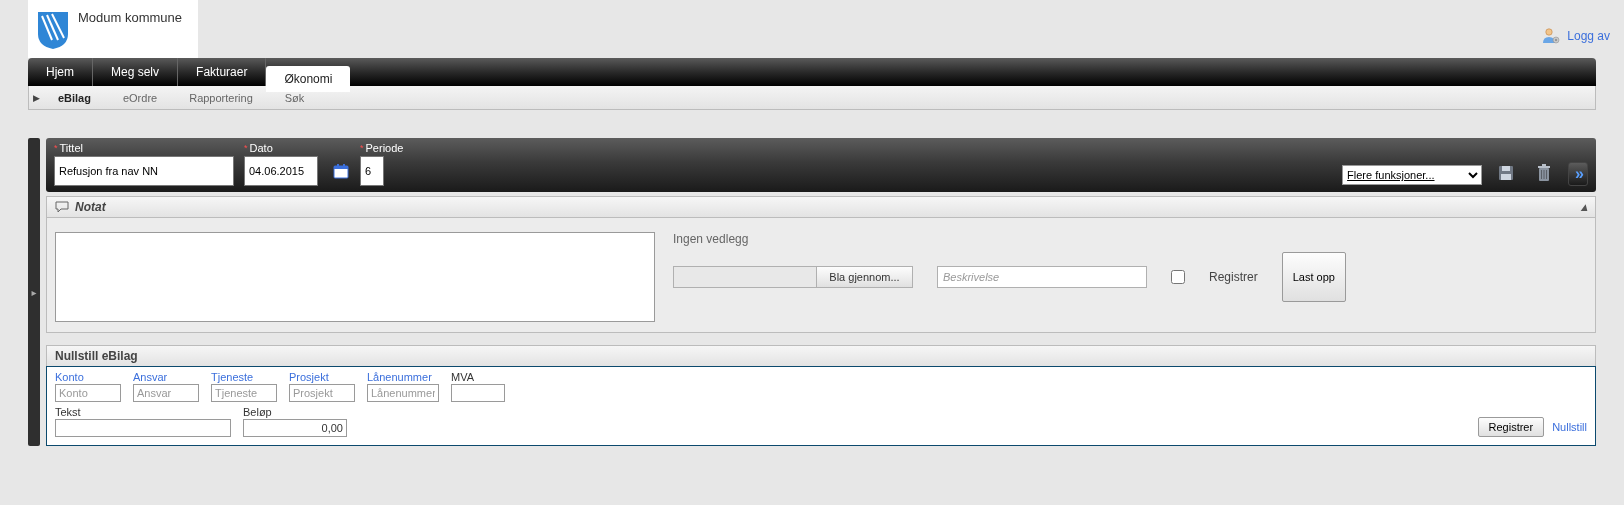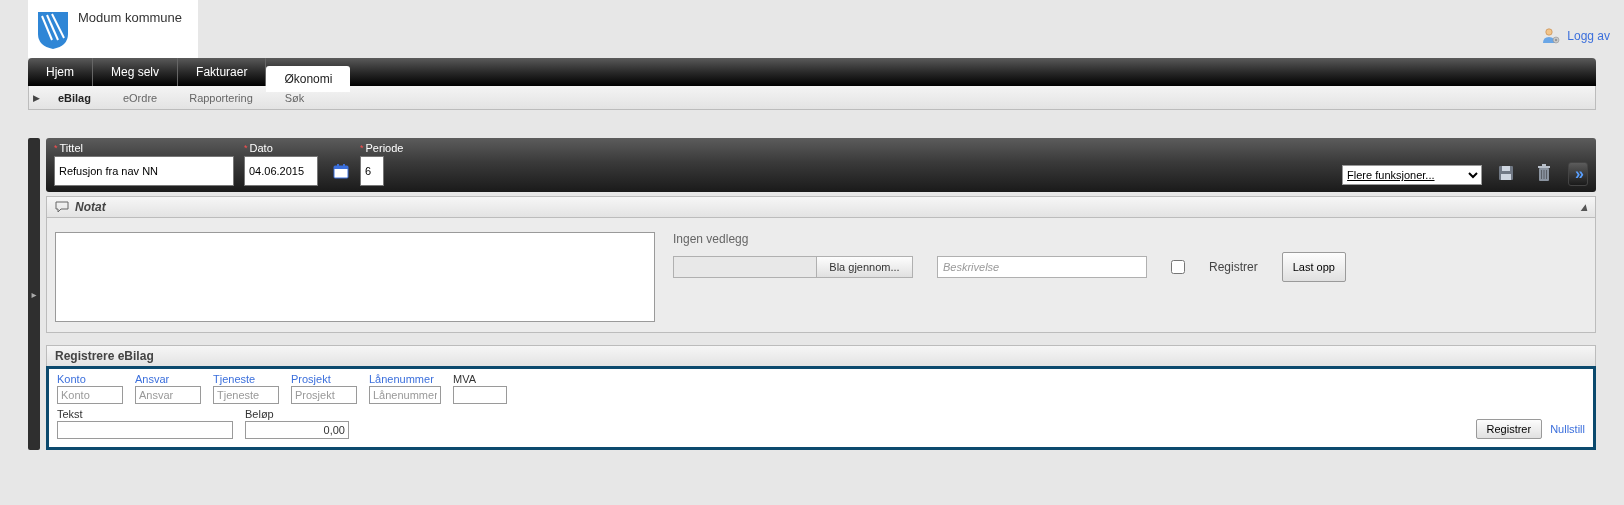--- a/index.html
+++ b/index.html
@@ -260,37 +260,37 @@
     font-style: italic;
     color: #888;
   }
   .desc-input::placeholder { color: #999; font-style: italic; }
   .chk { width: 14px; height: 14px; }
   .sens-label { color: #444; font-size: 12px; }
   .upload-btn {
     background: linear-gradient(to bottom, #fdfdfd, #e0e0e0);
     border: 1px solid #9a9a9a;
     border-radius: 2px;
-    padding: 8px 10px;
+    padding: 18px 10px;
     font-size: 11px;
     cursor: pointer;
   }
 
   
   .reg-title {
     background: linear-gradient(to bottom, #f6f6f6, #e3e3e3);
     border: 1px solid #bcbcbc;
     border-bottom: none;
     padding: 3px 8px;
     font-weight: bold;
     color: #444;
     margin-top: 12px;
   }
   .reg-body {
-    border: 3px solid #0c4a6e;
+    border: 1px solid #0c4a6e;
     background: #fff;
     padding: 4px 14px 8px 8px;
     position: relative;
   }
   .reg-row1 {
     display: flex;
     gap: 12px;
   }
   .reg-col { display: flex; flex-direction: column; gap: 1px; }
   .reg-col .lab { color: #3b6fdc; font-size: 11px; cursor: pointer; }
@@ -453,21 +453,21 @@
             </div>
             <input class="desc-input" placeholder="Beskrivelse" style="">
             <input type="checkbox" class="chk" style="">
             <span class="sens-label">Registrer</span>
             <button class="upload-btn">Last opp</button>
           </div>
         </div>
       </div>
     </div>
 
-    <div class="reg-title">Registrere eBilag</div>
+    <div class="reg-title">Nullstill eBilag</div>
     <div class="reg-body">
       <div class="reg-row1">
         <div class="reg-col">
           <span class="lab">Konto</span>
           <input class="reg-input w-konto" placeholder="Konto" style="">
         </div>
         <div class="reg-col">
           <span class="lab">Ansvar</span>
           <input class="reg-input w-ansvar" placeholder="Ansvar" style="">
         </div>

